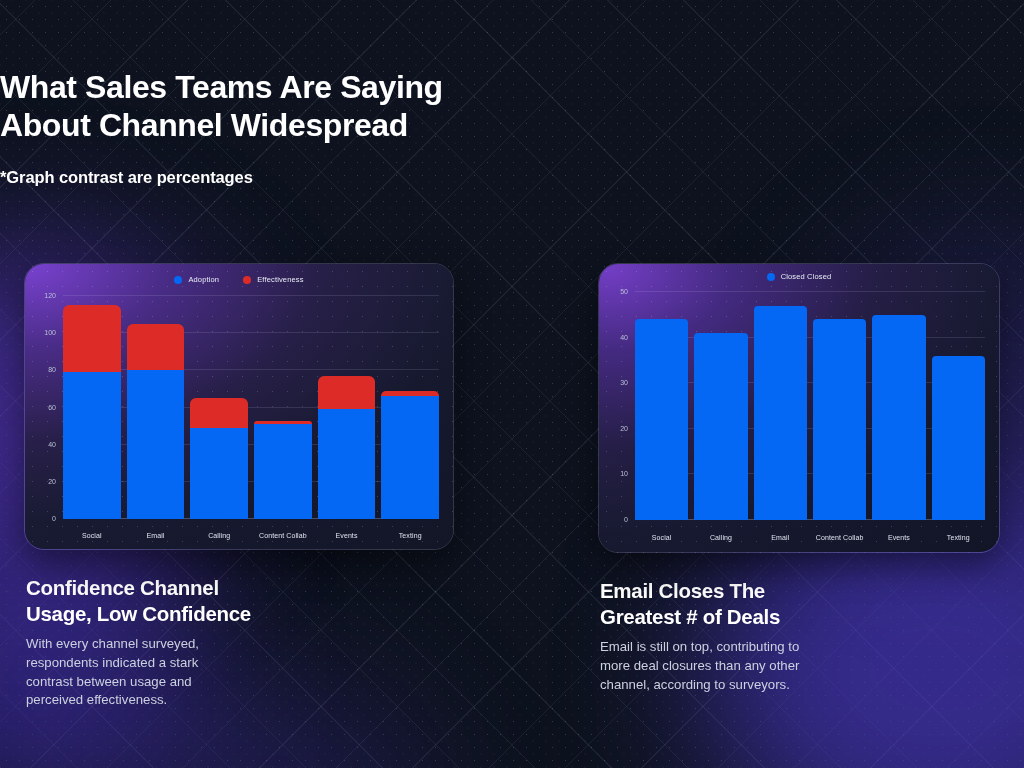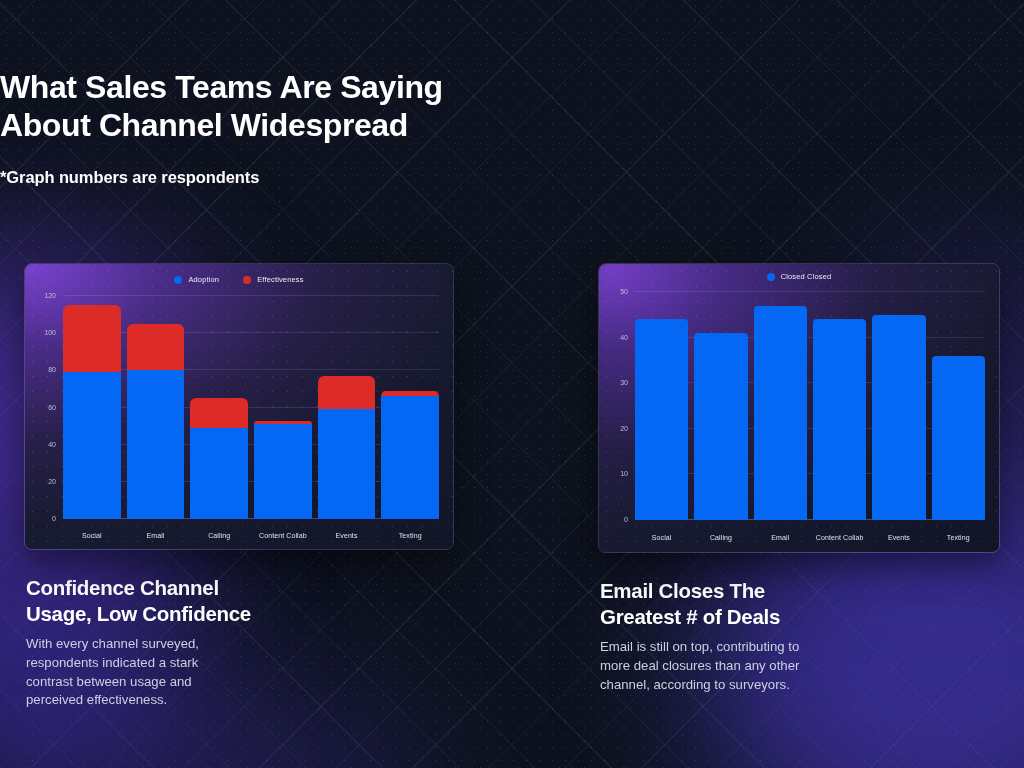--- a/index.html
+++ b/index.html
@@ -77,21 +77,21 @@
     justify-content:space-between;
     padding:0 24px;
     z-index:3;
   }
   .panel { width:430px; }
   .panel.right { width:402px; }
 
   .card {
     position:relative;
     height:288px;
-    border-radius:8px;
+    border-radius:20px;
     overflow:hidden;
     border:1px solid rgba(150,150,190,0.28);
     box-shadow:0 14px 34px rgba(0,0,0,0.45);
   }
   .card.left  { height:287px; }
   .card.right { height:290px; }
 
   .card-bg {
     position:absolute; inset:0;
     background:
@@ -214,21 +214,21 @@
   <div class="glow left-bot"></div>
   <div class="glow cent-left"></div>
   <div class="glow right-mid"></div>
   <div class="glow right-bot"></div>
 
   <div class="header">
     <div class="title">
       <div>What Sales Teams Are Saying</div>
       <div>About Channel Widespread</div>
     </div>
-    <div class="subtitle">*Graph numbers are respondents</div>
+    <div class="subtitle">*Graph contrast are percentages</div>
   </div>
 
   <div class="panels">
 
     <div class="panel left">
       <div class="card left">
         <div class="card-bg"></div>
         <div class="card-dots"></div>
 
         <div class="legend" id="legend-0">

